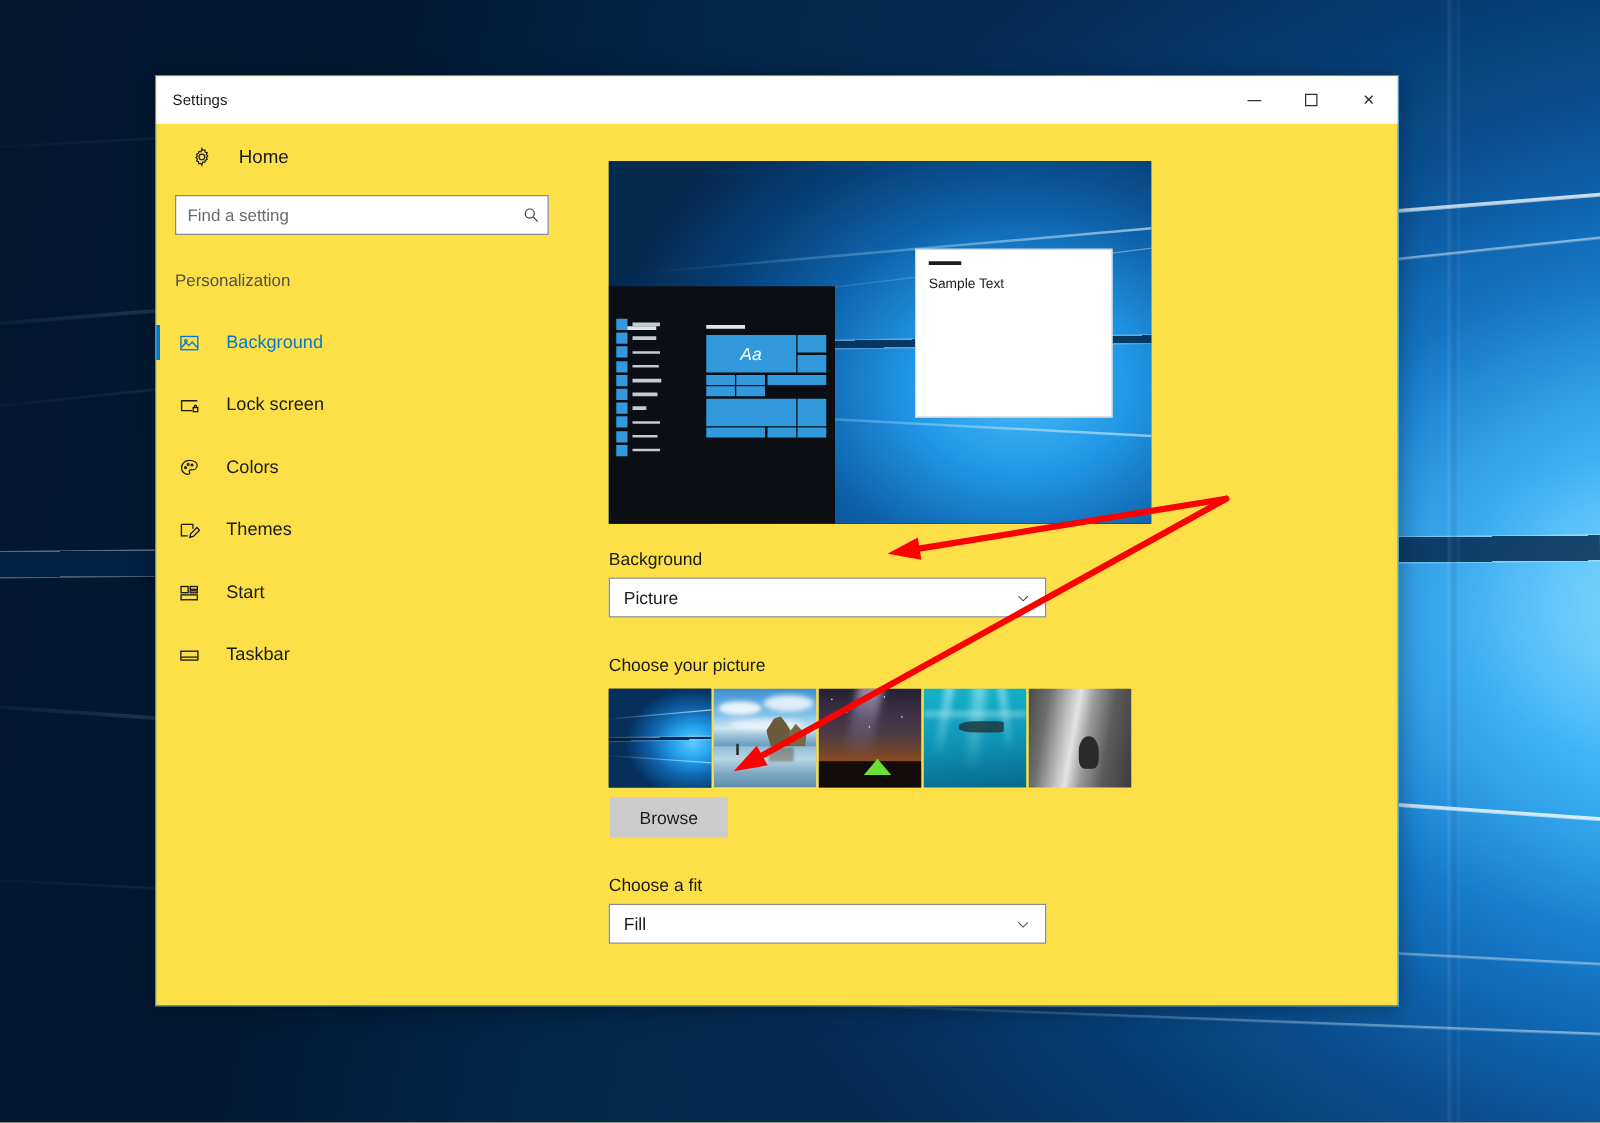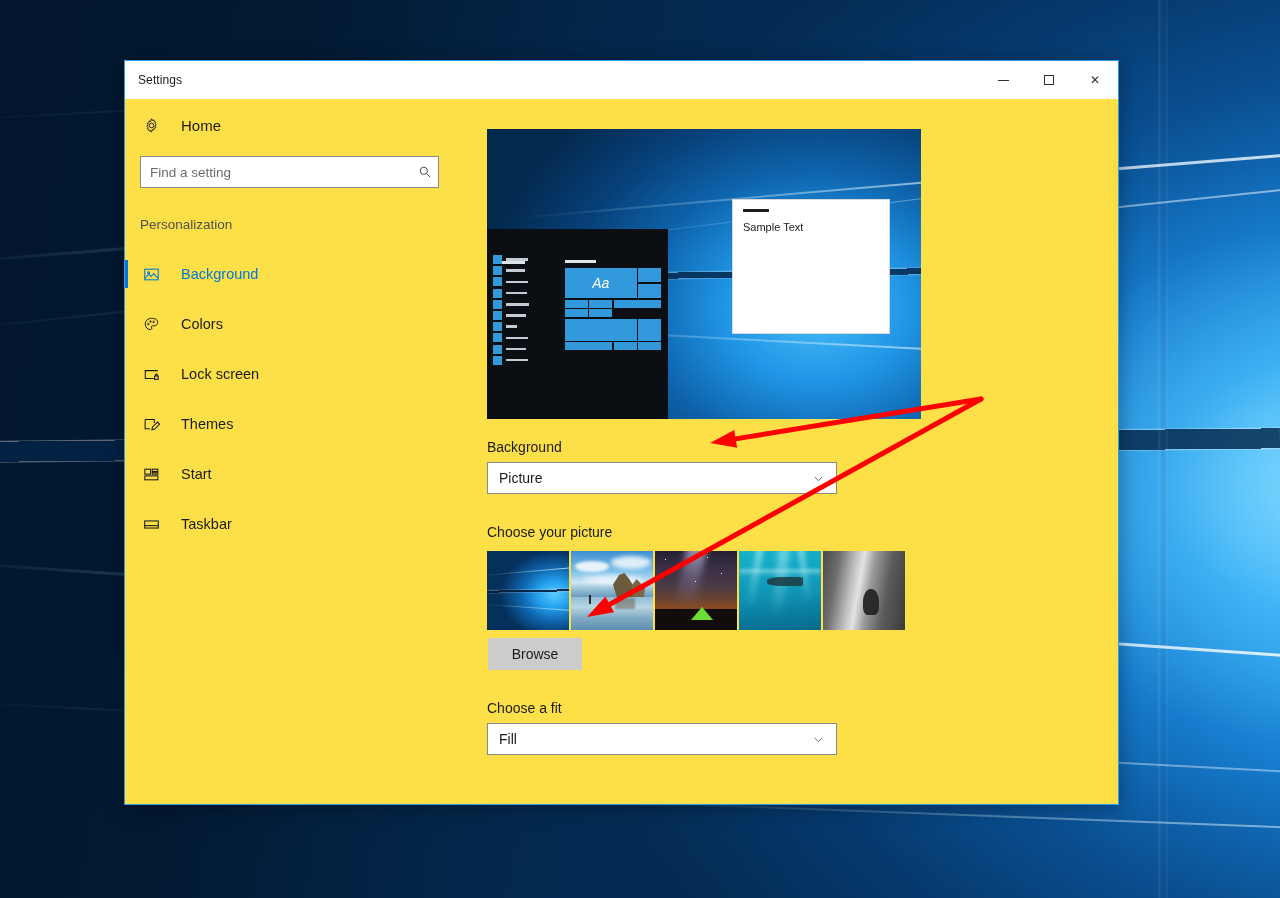--- a/index.html
+++ b/index.html
@@ -100,21 +100,21 @@
 
   
   .sidebar {
     width: 336px;
     padding-top: 6px;
     flex: 0 0 336px;
   }
   .home-row {
     display: flex; align-items: center;
     height: 40px;
-    padding-left: 15px;
+    padding-left: 25px;
     cursor: default;
   }
   .home-icon { width: 22px; display:flex; align-items:center; justify-content:center; color:#202020; }
   .home-label { margin-left: 19px; font-size: 15px; color: #1b1b1b; }
 
   .search-wrap { padding: 11px 22px 0 15px; }
   .search-box {
     height: 32px;
     border: 1px solid #8a8a8a;
     display: flex; align-items: center;
@@ -377,40 +377,40 @@
                 <circle cx="8" cy="9.5" r="1.4"></circle>
                 <path d="M3 17l5.2-5.4 3.3 3.2 3.6-4.1L21 17"></path>
               </svg>
             </span>
             <span class="nav-label">Background</span>
           </div>
 
           <div class="nav-item">
             <span class="accent"></span>
             <span class="nav-icon">
+              <svg width="17" height="17" viewBox="0 0 24 24" fill="none" stroke="currentColor" stroke-width="1.5">
+                <path d="M21 6.5H3.2v11.2H15"></path>
+                <rect x="16.3" y="14.2" width="5.2" height="4.6"></rect>
+                <path d="M17.7 14.2v-1.5a1.2 1.2 0 012.4 0v1.5"></path>
+              </svg>
+            </span>
+            <span class="nav-label">Lock screen</span>
+          </div>
+
+          <div class="nav-item">
+            <span class="accent"></span>
+            <span class="nav-icon">
               <svg width="17" height="17" viewBox="0 0 24 24" fill="none" stroke="currentColor" stroke-width="1.4">
                 <path d="M12 3.2c-5 0-8.8 3.6-8.8 8.3 0 4.5 3.3 7.6 7 7.6 1.6 0 2.2-.9 2.2-1.8 0-.8-.6-1.3-.6-2 0-.8.7-1.4 1.6-1.4h1.9c3 0 5.5-2.1 5.5-5.1 0-3.2-3.6-5.6-8.8-5.6z"></path>
                 <circle cx="7.6" cy="11.4" r="1.05"></circle>
                 <circle cx="10.6" cy="7.8" r="1.05"></circle>
                 <circle cx="15" cy="8.4" r="1.05"></circle>
               </svg>
             </span>
             <span class="nav-label">Colors</span>
-          </div>
-
-          <div class="nav-item">
-            <span class="accent"></span>
-            <span class="nav-icon">
-              <svg width="17" height="17" viewBox="0 0 24 24" fill="none" stroke="currentColor" stroke-width="1.5">
-                <path d="M21 6.5H3.2v11.2H15"></path>
-                <rect x="16.3" y="14.2" width="5.2" height="4.6"></rect>
-                <path d="M17.7 14.2v-1.5a1.2 1.2 0 012.4 0v1.5"></path>
-              </svg>
-            </span>
-            <span class="nav-label">Lock screen</span>
           </div>
 
           <div class="nav-item">
             <span class="accent"></span>
             <span class="nav-icon">
               <svg width="17" height="17" viewBox="0 0 24 24" fill="none" stroke="currentColor" stroke-width="1.5">
                 <path d="M3 5h13v5"></path>
                 <path d="M3 5v13h7"></path>
                 <path d="M12.5 19.5l1-4 7-7 3 3-7 7z"></path>
               </svg>

